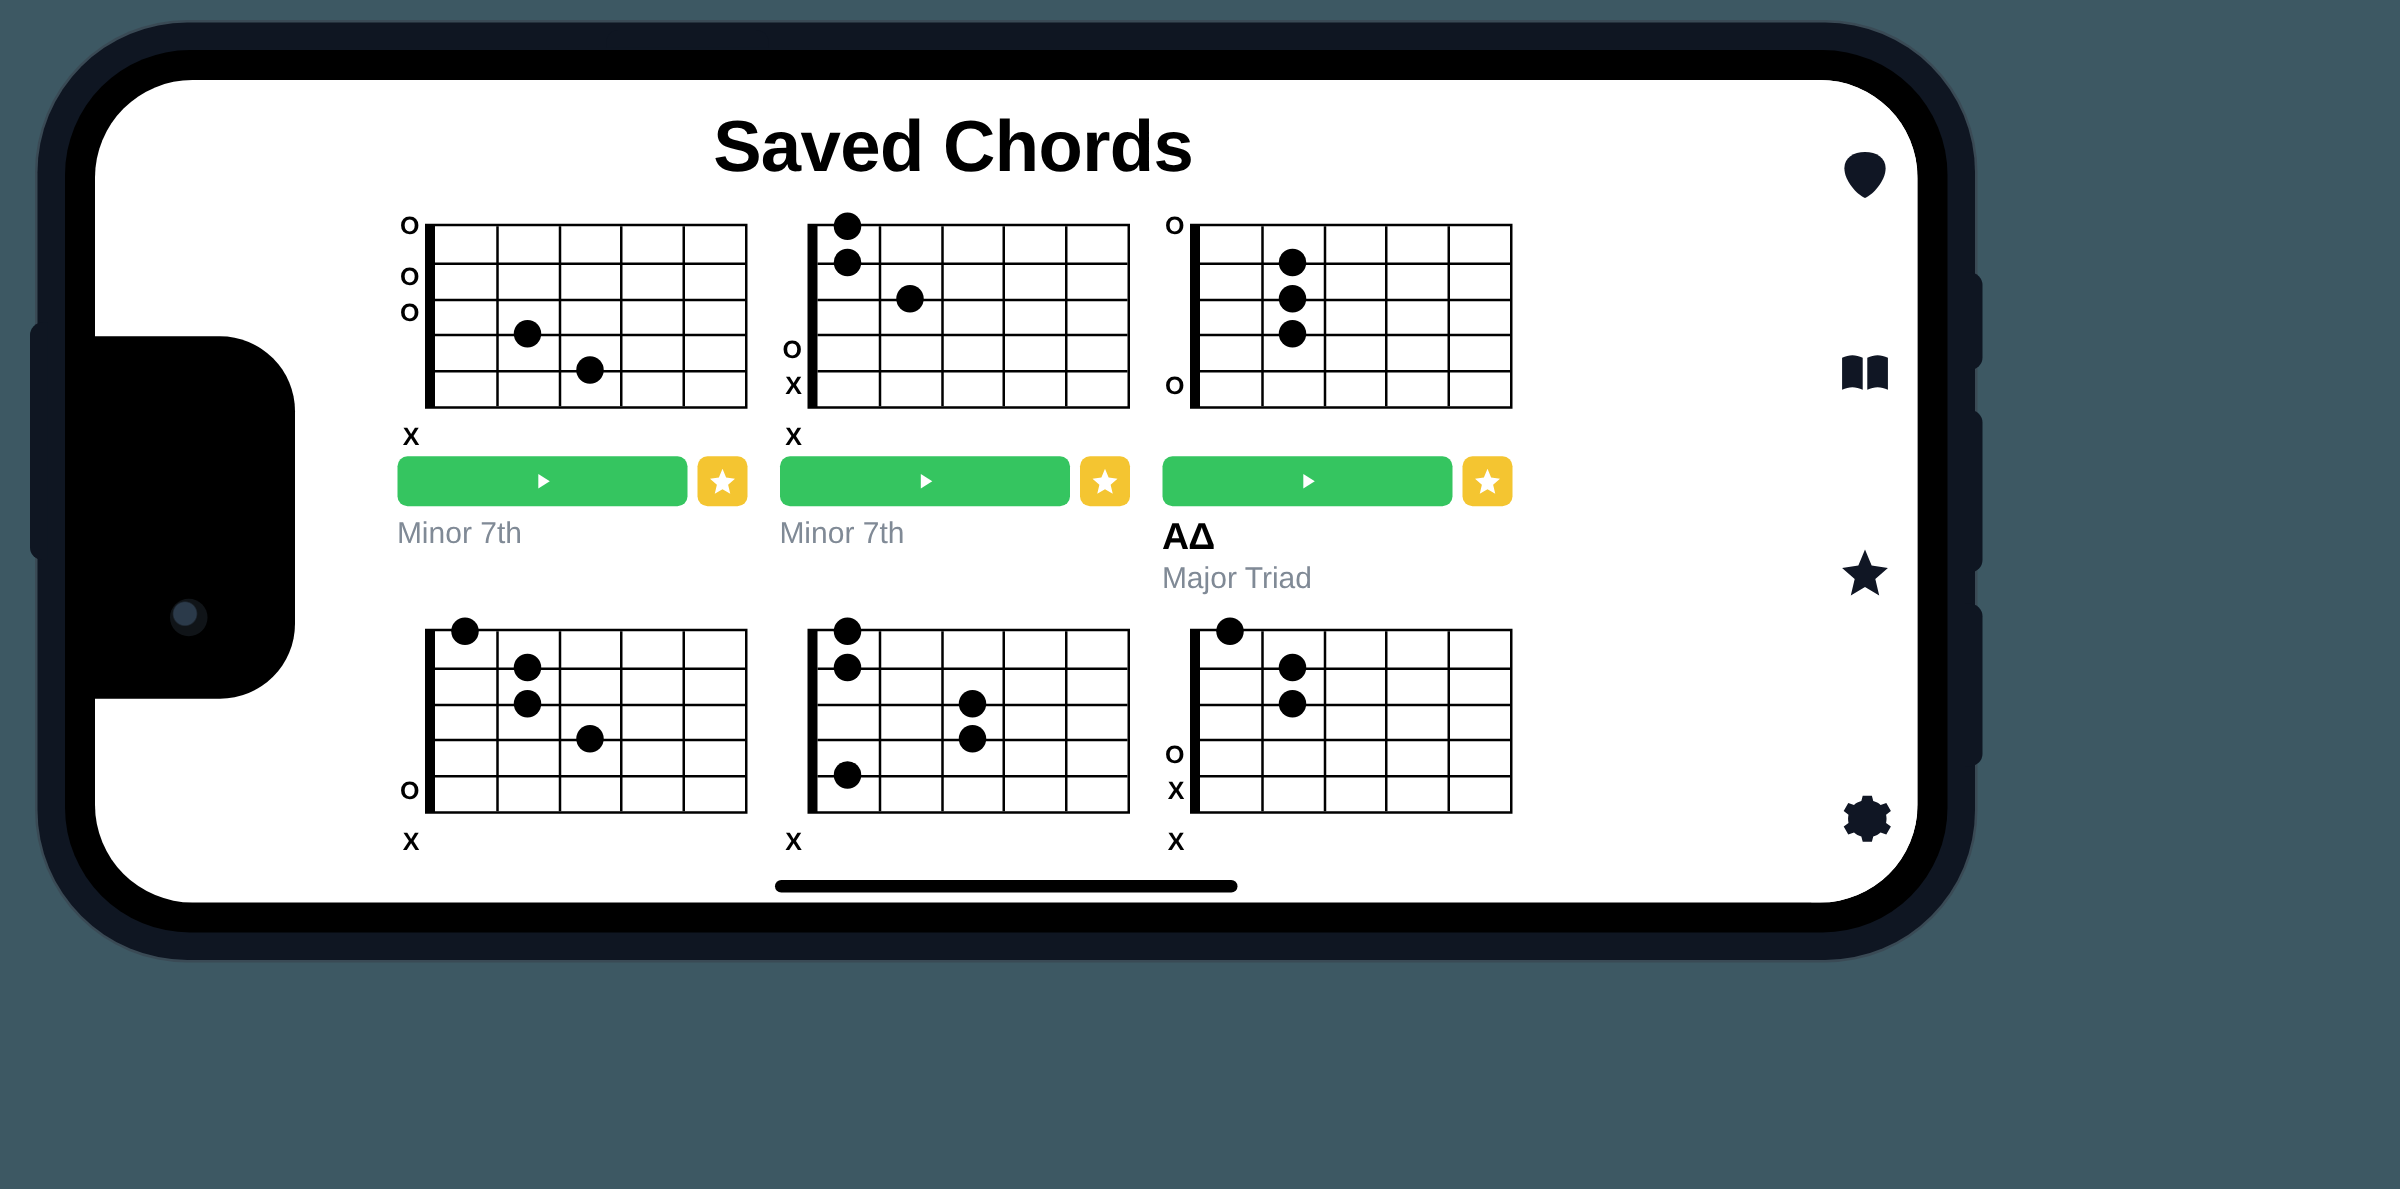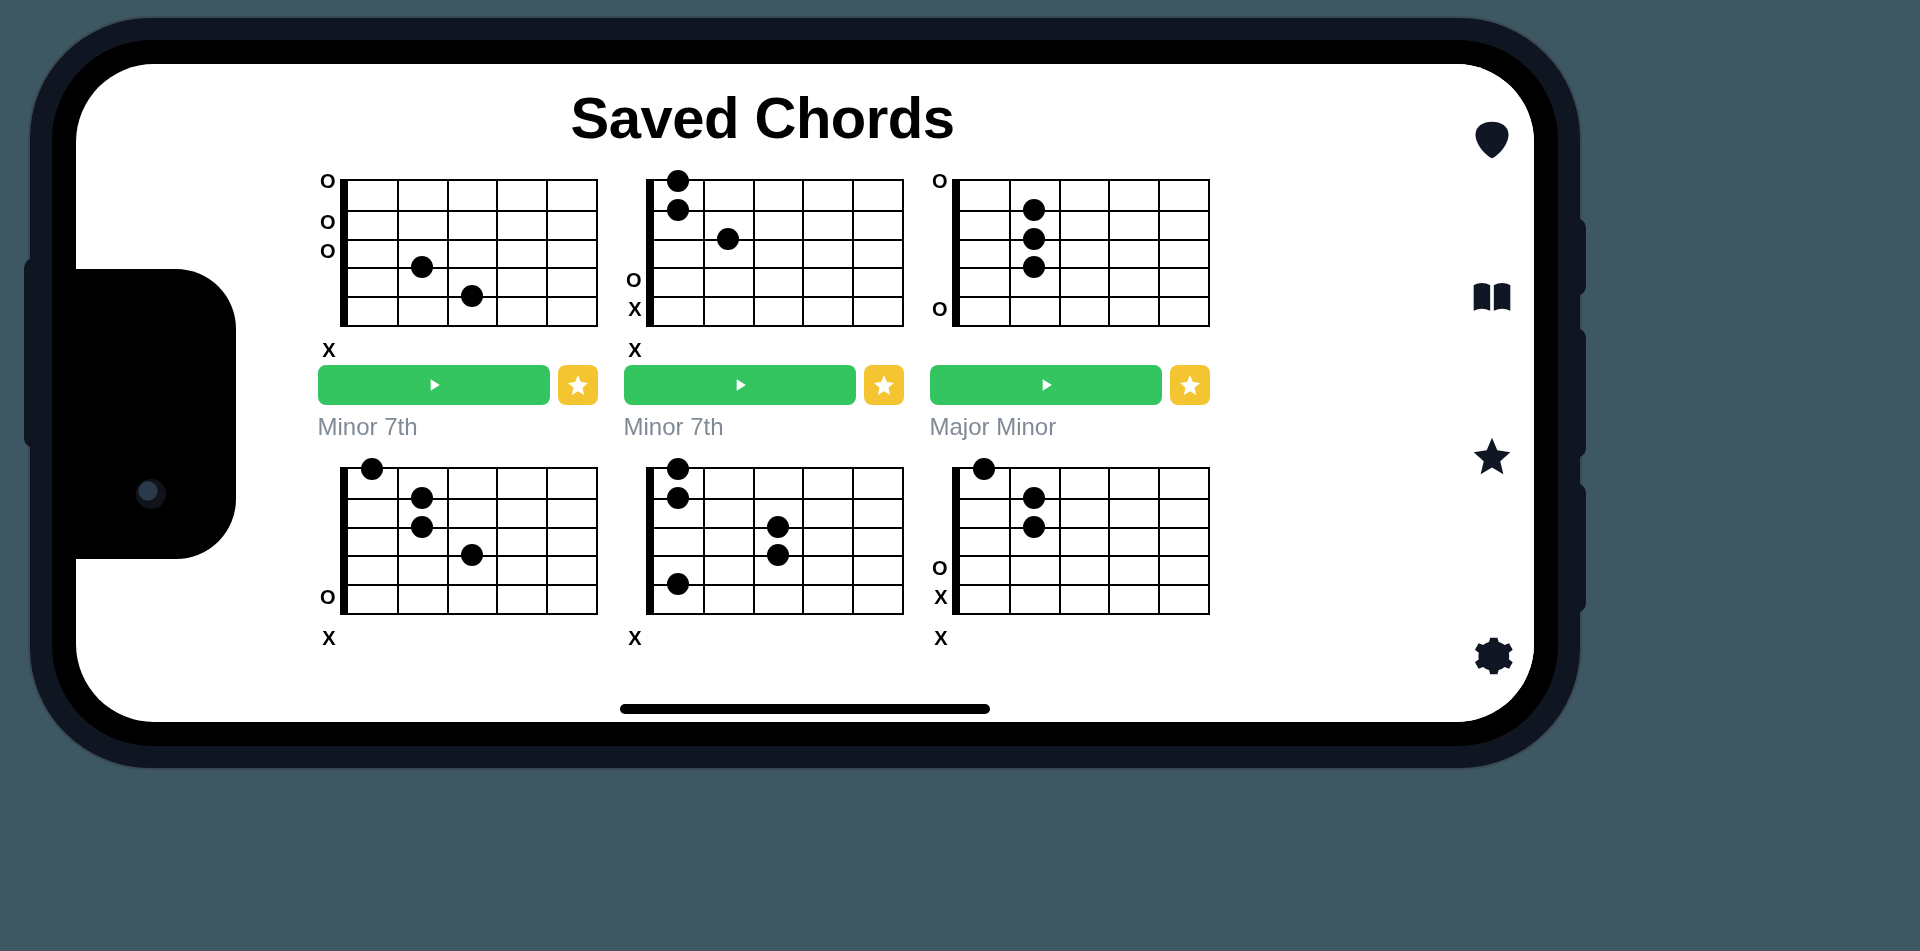--- a/index.html
+++ b/index.html
@@ -262,21 +262,22 @@
                     <svg viewBox="0 0 24 24">
                       <path d="M8 5v14l11-7z"></path>
                     </svg>
                   </div>
                   <div class="star-btn">
                     <svg viewBox="0 0 24 24">
                       <path d="M12 2l2.9 6.9L22 10l-5.5 4.8L18.2 22 12 18.3 5.8 22l1.7-7.2L2 10l7.1-1.1L12 2z"></path>
                     </svg>
                   </div>
                 </div>
-                <div class="chord-type">Major Minor</div>
+                <div class="chord-name">AΔ</div>
+                <div class="chord-type">Major Triad</div>
               </div>
               <div class="card">
                 <div class="diagram-wrap">
                   <div class="string-marks">
                     <span style="transform: translateY(-12px);"></span>
                     <span></span>
                     <span></span>
                     <span></span>
                     <span>O</span>
                     <span style="transform: translateY(12px);">X</span>

